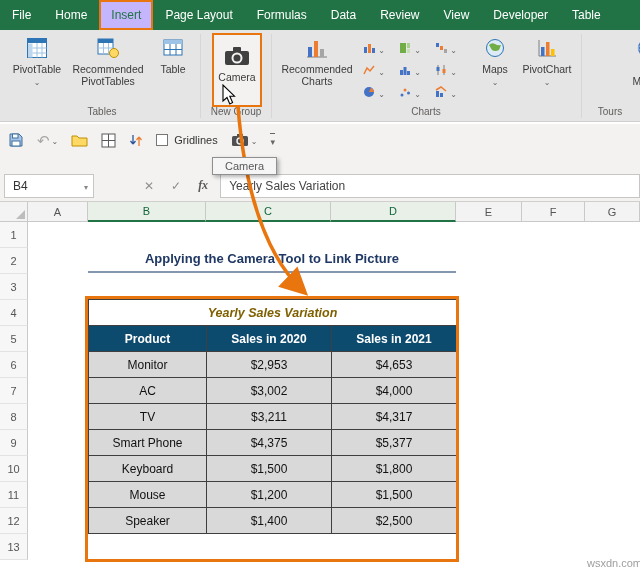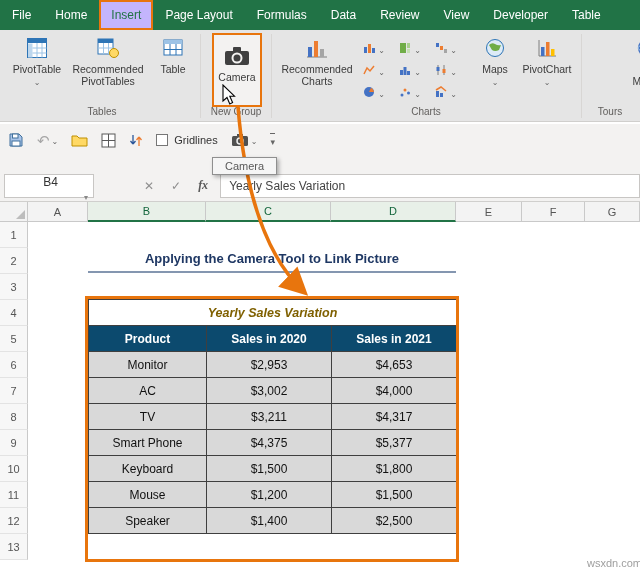--- a/index.html
+++ b/index.html
@@ -28,21 +28,21 @@
   .qicon { height: 18px; display: flex; align-items: center; gap: 2px; }
   .g-undo::after { content: "↶"; font-size: 15px; color: #a6a6a6; line-height: 15px; }
   .g-more { border-top: 1px solid #666; padding-top: 1px; }
   .checkbox { width: 12px; height: 12px; background: #fff; border: 1px solid #767676; display: inline-block; margin-right: 4px; }
   .gridlines-item { display: flex; align-items: center; }
 
   .tooltip { position: absolute; left: 212px; top: 157px; background: #f5f5f5; border: 1px solid #8f8f8f; color: #595959; font-size: 11px; padding: 2px 12px; box-shadow: 2px 2px 4px rgba(0,0,0,.3); z-index: 30; white-space: nowrap; }
 
   
   .fbar { position: absolute; top: 170px; left: 0; right: 0; height: 32px; background: #f3f2f1; border-bottom: 1px solid #d0cfcd; display: flex; align-items: center; padding-left: 4px; }
-  .namebox { width: 90px; height: 24px; background: #fff; border: 1px solid #c8c6c4; display: flex; align-items: center; font-size: 12px; color: #333; padding: 0 5px 0 8px; flex-direction: column; }
+  .namebox { width: 90px; height: 24px; background: #fff; border: 1px solid #c8c6c4; display: flex; align-items: center; font-size: 12px; color: #333; padding: 0 5px 0 8px; }
   .namebox .g-nb { margin-left: auto; }
   .g-nb::after { content: "▾"; font-size: 8px; color: #888; }
   .fx-btns { display: flex; gap: 17px; margin-left: 50px; align-items: center; color: #8f8f8f; font-size: 12px; }
   .g-x::after { content: "✕"; }
   .g-ck::after { content: "✓"; }
   .g-fx::after { content: "fx"; font-style: italic; font-family: "Liberation Serif", serif; font-weight: bold; color: #595959; }
   .finput { flex: 1; height: 24px; background: #fff; border: 1px solid #c8c6c4; margin: 0 0 0 12px; display: flex; align-items: center; padding-left: 8px; font-size: 12px; color: #444; }
 
   
   .col-headers { position: absolute; top: 202px; left: 0; right: 0; height: 20px; display: flex; background: #f3f3f3; font-size: 11px; color: #555; }

